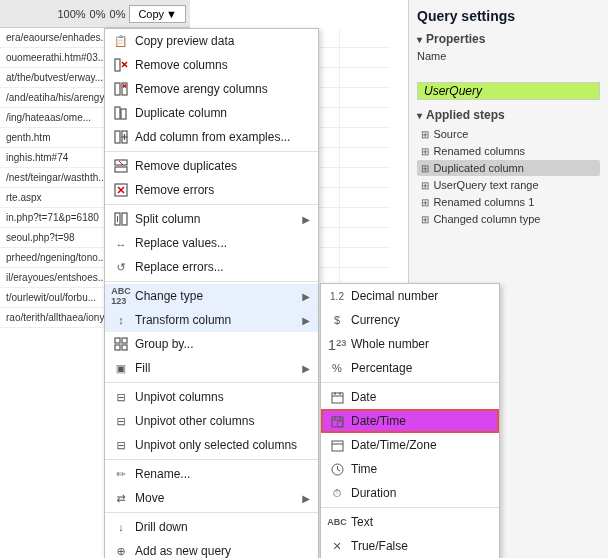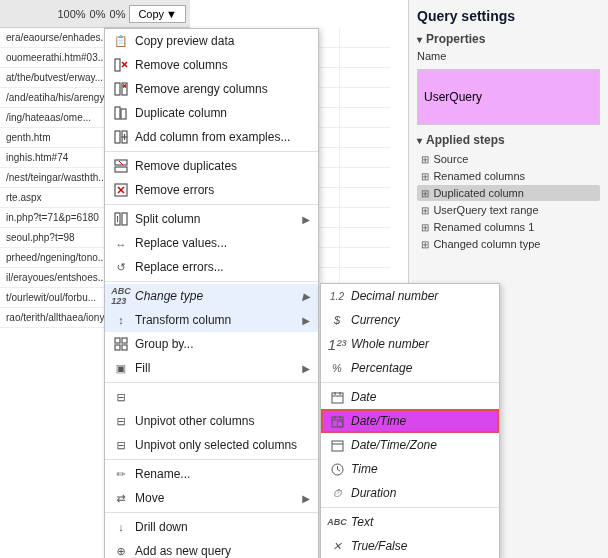--- a/index.html
+++ b/index.html
@@ -49,31 +49,32 @@
       cursor: pointer;
     }
 
     .qs-chevron {
       font-size: 10px;
     }
 
     .qs-name-label {
       font-size: 11px;
       color: #333;
-      margin-bottom: 7px;
+      margin-bottom: 20px;
     }
 
     .qs-name-value {
       font-size: 12px;
       color: #000;
-      background: #f0abfc;
+      background: #bef264;
       border: 1px solid #ccc;
-      padding: 20px 6px;
+      padding: 1px 6px;
       width: 100%;
       margin-bottom: 8px;
+      font-style: italic;
     }
 
     .qs-steps-list {
       list-style: none;
     }
 
     .qs-step {
       display: flex;
       align-items: center;
       gap: 4px;
@@ -145,21 +146,20 @@
 
     .menu-divider {
       height: 1px;
       background: #e0e0e0;
       margin: 2px 0;
     }
 
     
     .submenu-group {
       position: relative;
-      font-style: italic;
     }
 
     .submenu {
       display: block;
       position: absolute;
       left: 215px;
       top: -1px;
       width: 180px;
       background: #fff;
       border: 1px solid #c0c0c0;
@@ -548,20 +548,21 @@
     <span class="label">Group by...</span>
   </div>
   <div class="menu-item">
     <span class="icon">▣</span>
     <span class="label">Fill</span>
     <span class="arrow">▶</span>
   </div>
   <div class="menu-divider"></div>
   <div class="menu-item">
     <span class="icon">⊟</span>
+    <span class="label">Unpivot columns</span>
   </div>
   <div class="menu-item">
     <span class="icon">⊟</span>
     <span class="label">Unpivot other columns</span>
   </div>
   <div class="menu-item">
     <span class="icon">⊟</span>
     <span class="label">Unpivot only selected columns</span>
   </div>
   <div class="menu-divider"></div>

